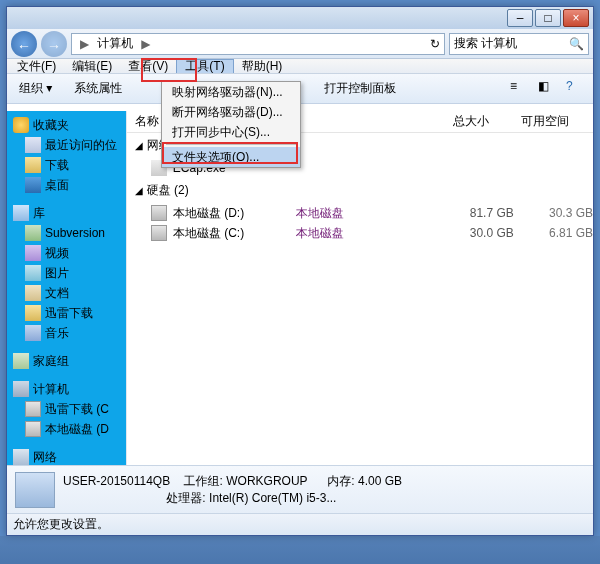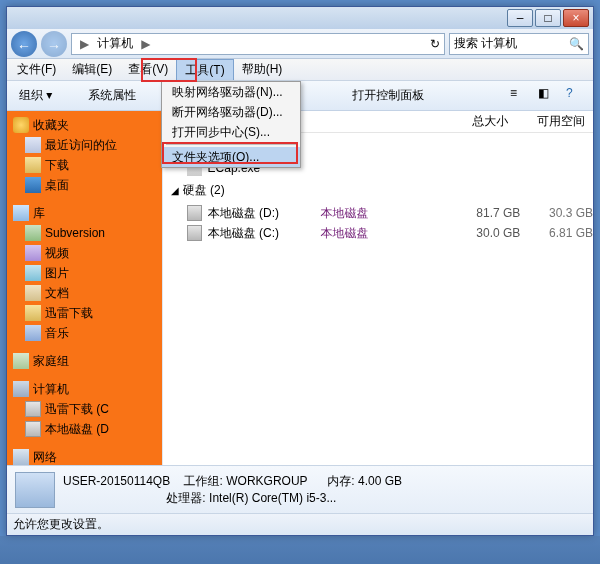--- a/index.html
+++ b/index.html
@@ -8,35 +8,35 @@
 .titlebar{height:22px;background:linear-gradient(#d7e4f2,#bcd0e8);display:flex;align-items:center;padding:0 4px}
 .titlebar .spacer{flex:1}
 .winbtn{width:26px;height:18px;margin-left:2px;border:1px solid #5a7ca0;background:linear-gradient(#eaf1fb,#cbdaee);display:flex;align-items:center;justify-content:center;border-radius:2px}
 .winbtn.close{background:linear-gradient(#e98b7a,#c94b33);border-color:#8b2e1d;color:#fff}
 .addrrow{height:30px;background:linear-gradient(#eef3fa,#dde8f5);display:flex;align-items:center;padding:2px 4px;gap:4px;border-bottom:1px solid #b8c8dc}
 .navbtn{width:26px;height:26px;border-radius:50%;background:radial-gradient(#6fa7e6,#3a6fb0);display:flex;align-items:center;justify-content:center;color:#fff;font-size:14px}
 .addrbox{flex:1;height:22px;border:1px solid #94acc6;background:#fff;display:flex;align-items:center;padding:0 4px;gap:4px}
 .addrbox .seg{padding:0 4px}
 .addrbox .sep{color:#666}
 .searchbox{width:140px;height:22px;border:1px solid #94acc6;background:#fff;display:flex;align-items:center;padding:0 4px;color:#888;gap:4px}
-.menubar{height:22px;background:linear-gradient(#f7f7f7,#e8edf4);border-bottom:1px solid #c8d4e3;display:flex;align-items:stretch;padding:0 2px}
+.menubar{height:15px;background:linear-gradient(#f7f7f7,#e8edf4);border-bottom:1px solid #c8d4e3;display:flex;align-items:stretch;padding:0 2px}
 .menuitem{padding:0 8px;display:flex;align-items:center;cursor:default}
 .menuitem.active{background:#bcd4f0;border:1px solid #7da2ce;border-bottom:none}
 .redbox1{position:absolute;border:2px solid #e03030;left:134px;top:51px;width:56px;height:24px;pointer-events:none;z-index:20}
 .redbox2{position:absolute;border:2px solid #e03030;left:155px;top:135px;width:136px;height:22px;pointer-events:none;z-index:20}
 .dropdown{position:absolute;left:154px;top:74px;width:140px;background:#f4f4f4;border:1px solid #9b9b9b;box-shadow:2px 2px 4px rgba(0,0,0,.25);z-index:15}
 .dropdown .ditem{height:20px;padding:0 10px;display:flex;align-items:center}
 .dropdown .sep{height:1px;background:#c0c0c0;margin:2px 4px}
 .dropdown .ditem.hl{background:#bcd4f0}
-.toolbar{height:30px;background:linear-gradient(#f4f8fd,#dfeaf7);border-bottom:1px solid #c3d2e5;display:flex;align-items:center;padding:0 6px;gap:24px}
+.toolbar{height:30px;background:linear-gradient(#f4f8fd,#dfeaf7);border-bottom:1px solid #c3d2e5;display:flex;align-items:center;padding:0 6px;gap:10px}
 .toolbar .titem{padding:2px 6px;display:flex;align-items:center;gap:2px}
 .toolbar .rt{margin-left:auto;display:flex;gap:6px}
 .toolbar .iconbtn{width:22px;height:22px;border:1px solid transparent}
 .body{position:absolute;top:104px;bottom:70px;left:0;right:0;display:flex}
-.sidebar{width:156px;background:#f97316;border-right:1px solid #e0e6ee;overflow:hidden;padding:4px 0}
+.sidebar{width:120px;background:#0ea5e9;border-right:1px solid #e0e6ee;overflow:hidden;padding:4px 0}
 .treeitem{height:20px;display:flex;align-items:center;padding-left:18px;gap:4px}
 .treeitem.root{padding-left:6px;font-weight:normal}
 .treeitem .ticon{width:16px;height:16px;display:inline-block}
 .ic-star{background:radial-gradient(#ffd76a,#e0a326);border-radius:3px}
 .ic-dl{background:linear-gradient(#f7e3a0,#d9b85a)}
 .ic-recent{background:linear-gradient(#e0e6f5,#b8c4de)}
 .ic-desk{background:linear-gradient(#5aa0e0,#2a6cb0)}
 .ic-lib{background:linear-gradient(#cfe5fb,#8fb9e4)}
 .ic-svn{background:linear-gradient(#cbe2c4,#8fbd82)}
 .ic-vid{background:linear-gradient(#d7c6f0,#a98dd8)}

